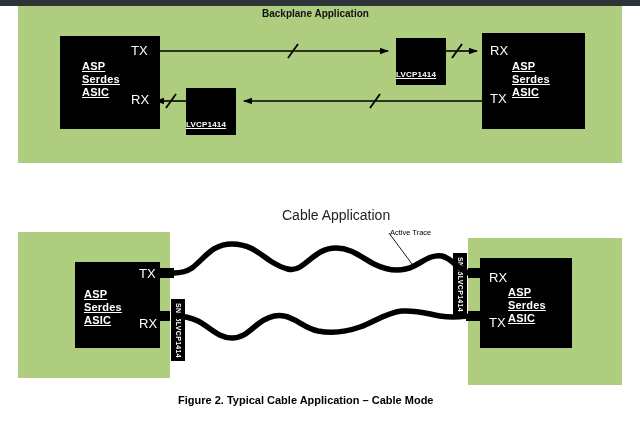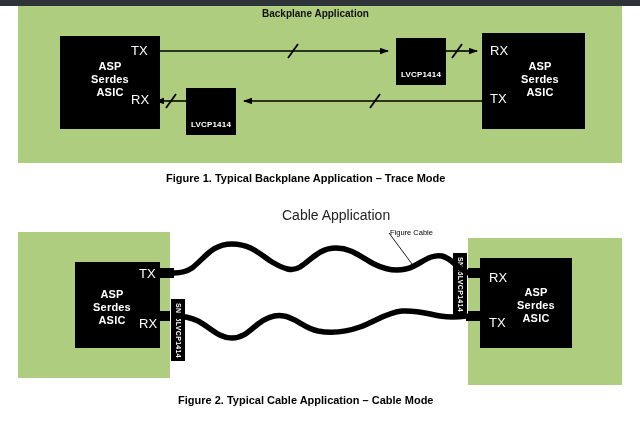--- a/index.html
+++ b/index.html
@@ -21,22 +21,23 @@
   .blk{position:absolute;background:#000000;}
   #asic-left-1{left:60px;top:36px;width:100px;height:93px;}
   #asic-right-1{left:482px;top:33px;width:103px;height:96px;}
   #lvcp-top{left:396px;top:38px;width:50px;height:47px;}
   #lvcp-bottom{left:186px;top:88px;width:50px;height:47px;}
   #asic-left-2{left:75px;top:262px;width:85px;height:86px;}
   #asic-right-2{left:480px;top:258px;width:92px;height:90px;}
 
   .blk-txt{
     position:absolute;color:#ffffff;font-weight:bold;
-    text-align:center;line-height:12px;letter-spacing:.2px;
+    line-height:12px;letter-spacing:.2px;
     white-space:nowrap;
+    text-decoration:underline;
   }
   .asic-name{font-size:11px;}
   .chip-name{font-size:8px;font-weight:bold;margin-top:12px;}
   .port{position:absolute;color:#ffffff;font-size:13px;font-weight:normal;white-space:nowrap;}
 
   
   .conn{
     position:absolute;background:#000000;border:1px solid #ffffff;
     display:flex;align-items:center;justify-content:center;
   }
@@ -89,21 +90,20 @@
   <div class="blk-txt asic-name" style="left:512px;top:60px;width:56px;">ASP</div>
   <div class="blk-txt asic-name" style="left:512px;top:73px;width:56px;">Serdes</div>
   <div class="blk-txt asic-name" style="left:512px;top:86px;width:56px;">ASIC</div>
 
   <div class="blk" id="lvcp-top"></div>
   <div class="blk-txt chip-name" style="left:396px;top:57px;width:50px;">LVCP1414</div>
 
   <div class="blk" id="lvcp-bottom"></div>
   <div class="blk-txt chip-name" style="left:186px;top:107px;width:50px;">LVCP1414</div>
 
-  <div class="caption" id="cap-fig1">Figure 1.  Typical Backplane Application – Trace Mode</div>
 
   <div class="panel" id="fig2-panel-left"></div>
   <div class="panel" id="fig2-panel-right"></div>
 
   <div class="fig-title" id="title-fig2">Cable Application</div>
 
   <div class="blk" id="asic-left-2"></div>
   <div class="blk-txt asic-name" style="left:84px;top:288px;width:56px;">ASP</div>
   <div class="blk-txt asic-name" style="left:84px;top:301px;width:56px;">Serdes</div>
   <div class="blk-txt asic-name" style="left:84px;top:314px;width:56px;">ASIC</div>
@@ -122,21 +122,21 @@
   <div class="stub" id="stub-r-rx"></div>
   <div class="stub" id="stub-r-tx"></div>
 
   <div class="conn" id="conn-left">
     <span>SN65LVCP1414</span>
   </div>
   <div class="conn" id="conn-right">
     <span>SN65LVCP1414</span>
   </div>
 
-  <div id="lbl-active-cable">Figure Cable</div>
+  <div id="lbl-active-cable">Active Trace</div>
 
   <div class="caption" id="cap-fig2">Figure 2.  Typical Cable Application – Cable Mode</div>
 
   <svg class="overlay" viewBox="0 0 640 424">
     <defs>
       <marker id="arrowR" markerWidth="9" markerHeight="9" refX="8" refY="3.2" orient="auto" markerUnits="userSpaceOnUse">
         <path d="M0,0 L9,3.2 L0,6.4 z" fill="#000"></path>
       </marker>
       <marker id="arrowL" markerWidth="9" markerHeight="9" refX="8" refY="3.2" orient="auto" markerUnits="userSpaceOnUse">
         <path d="M0,0 L9,3.2 L0,6.4 z" fill="#000"></path>

